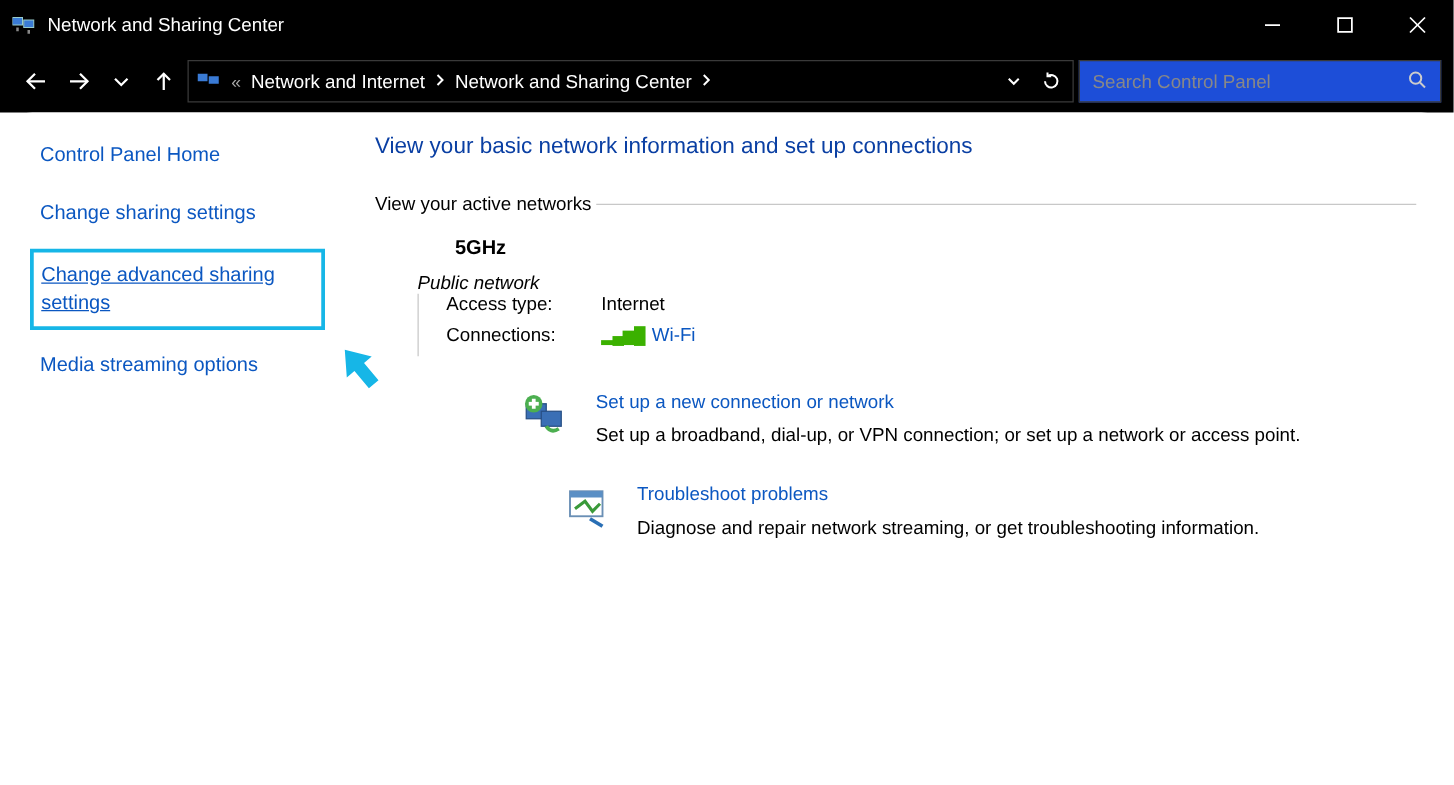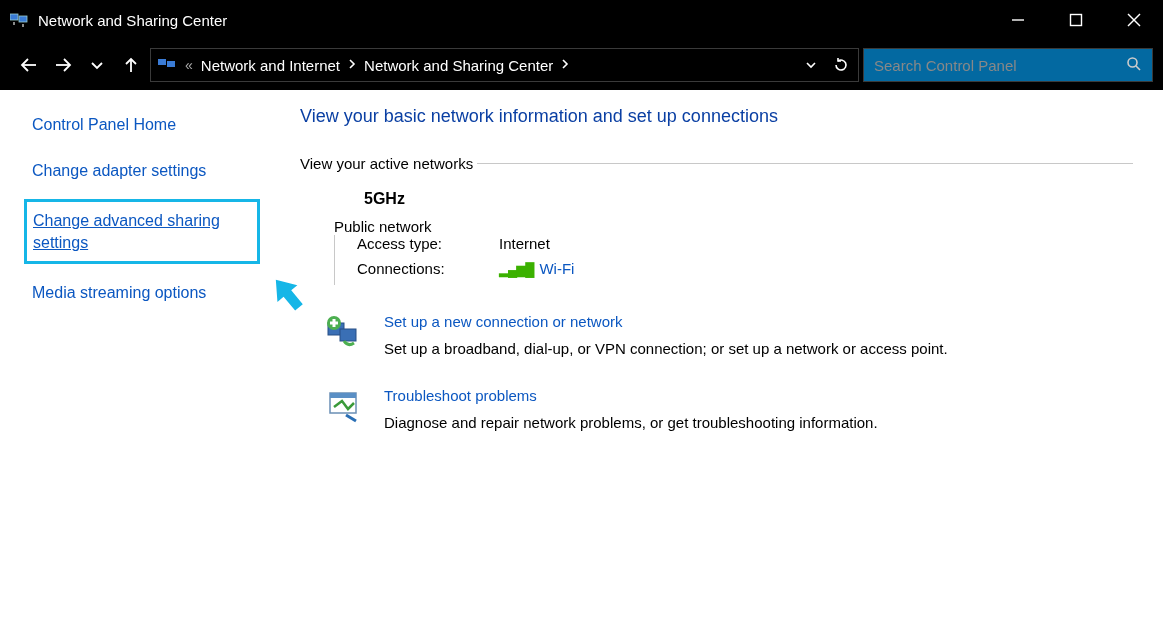--- a/index.html
+++ b/index.html
@@ -62,21 +62,21 @@
     gap: 8px;
   }
   .addr .crumb { font-size: 15px; color:#fff; white-space:nowrap; }
   .addr .sep { color:#aaa; }
   .addr .spacer { flex:1; }
   .addr .chev, .addr .refresh { width:22px; display:flex; justify-content:center; }
   .addr .loc-icon { width:20px; height:20px; display:flex; align-items:center; justify-content:center; }
   .search {
     width: 290px; height: 34px;
     border: 1px solid #3a3a3a;
-    background:#0369a1;
+    background:#1d4ed8;
     display:flex; align-items:center;
     padding: 16px 10px;
     color:#888;
   }
   .search input {
     background: transparent; border: none; outline: none;
     color:#ccc; font-size:15px; flex:1;
   }
   .search input::placeholder { color:#888; }
   .search-icon { color:#aaa; }
@@ -133,33 +133,33 @@
   }
   .hr { flex:1; height:1px; background:#c8c8c8; }
 
   .network-row {
     display:flex;
     margin: 0 0 28px 34px;
     flex-direction: column;
   }
   .net-left { width: 380px; }
   .net-name { font-weight:700; font-size:16px; margin-bottom:10px; margin-left:30px; }
-  .net-type { font-size:15px; }
+  .net-type { font-size:15px;font-style:italic; }
   .net-right {
     border-left:1px solid #c8c8c8;
     padding-left:22px;
     font-size:15px;
   }
-  .kv-row { display:flex; gap:32px; margin-bottom:8px; }
+  .kv-row { display:flex; gap:14px; margin-bottom:8px; }
   .kv-label { width:110px; }
   .link { color:#0b57c1; cursor:pointer; }
   .wifi-bars { color:#3bb100; font-size:13px; letter-spacing:-1px; margin-right:6px; display:inline-block; }
 
   .action-item {
-    display:flex; gap:20px; margin: 0 0 30px 24px;
+    display:flex; gap:20px; margin: 0 0 30px 24px; justify-content: center;
   }
   .action-icon { width:40px; height:40px; flex-shrink:0; }
   .action-title { color:#0b57c1; font-size:15px; margin-bottom:10px; cursor:pointer; }
   .action-desc { font-size:15px; color:#000; }
 </style>
 </head>
 <body>
 
 <div class="titlebar">
   <span class="app-icon">
@@ -260,21 +260,21 @@
           <line x1="10" y1="10" x2="14" y2="14"></line>
         </svg>
     </span>
   </div>
 </div>
 
 <div class="content">
 
   <div class="sidebar">
     <a class="cp-home">Control Panel Home</a>
-    <a>Change adapter settings</a>
+    <a>Change sharing settings</a>
     <div class="highlight-box">
       <a>Change advanced sharing settings</a>
     </div>
     <a>Media streaming options</a>
   </div>
 
   <div class="pointer-arrow">
     <svg width="42" height="42" viewBox="0 0 42 42">
       <polygon points="21,2 34,20 26,20 26,38 16,38 16,20 8,20" fill="#16b6e7"></polygon>
     </svg>
@@ -329,18 +329,18 @@
       <div class="action-icon">
         <svg width="40" height="40" viewBox="0 0 40 40">
           <rect x="6" y="6" width="26" height="20" fill="#fff" stroke="#6a8fb5" stroke-width="1.5"></rect>
           <rect x="6" y="6" width="26" height="5" fill="#5a8fc5"></rect>
           <path d="M10 20 L 18 14 L 24 22 L 30 16" stroke="#3a9a3a" stroke-width="2.5" fill="none"></path>
           <path d="M22 28 L 32 34" stroke="#2a6fb5" stroke-width="3"></path>
         </svg>
       </div>
       <div>
         <div class="action-title">Troubleshoot problems</div>
-        <div class="action-desc">Diagnose and repair network problems, or get troubleshooting information.</div>
+        <div class="action-desc">Diagnose and repair network streaming, or get troubleshooting information.</div>
       </div>
     </div>
 
   </div>
 </div>
 
 </body></html>

